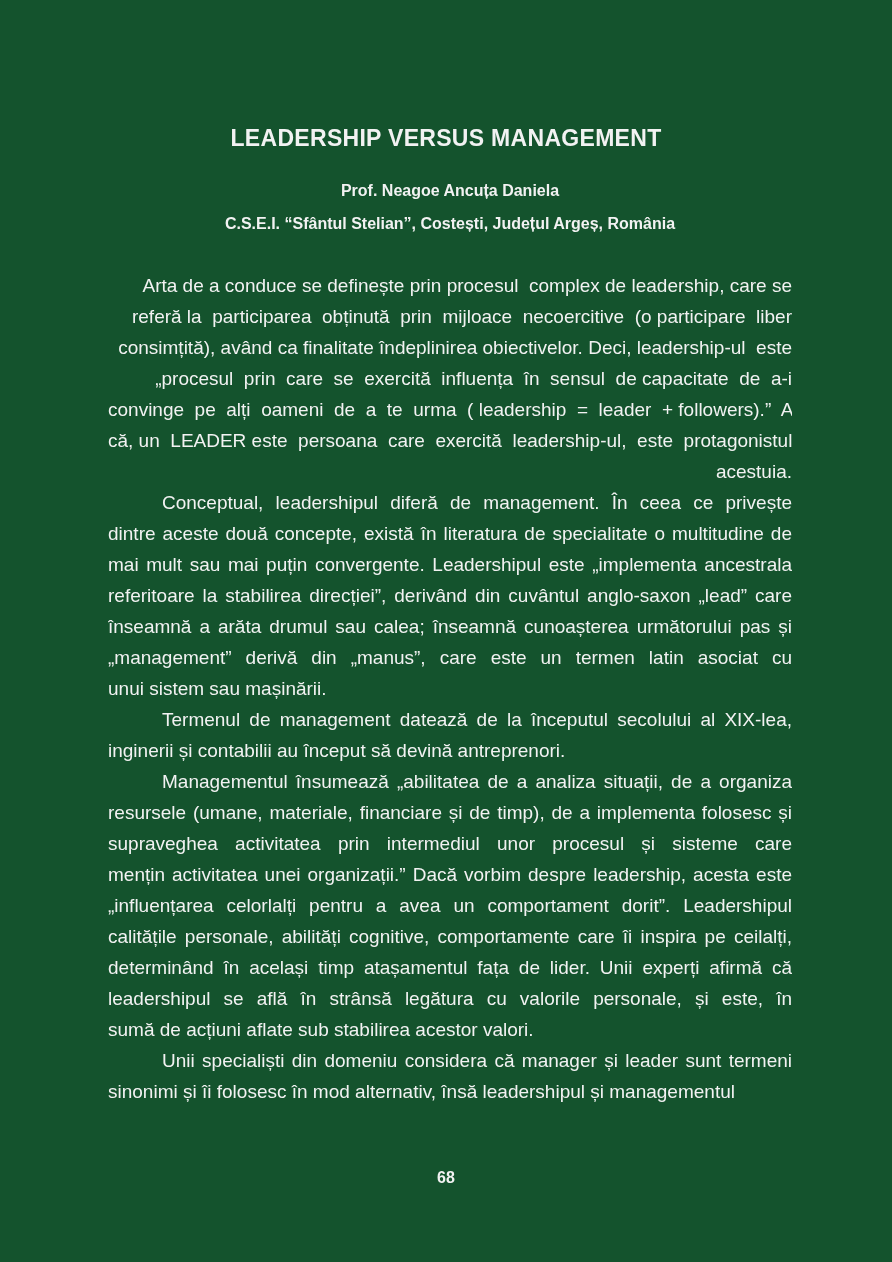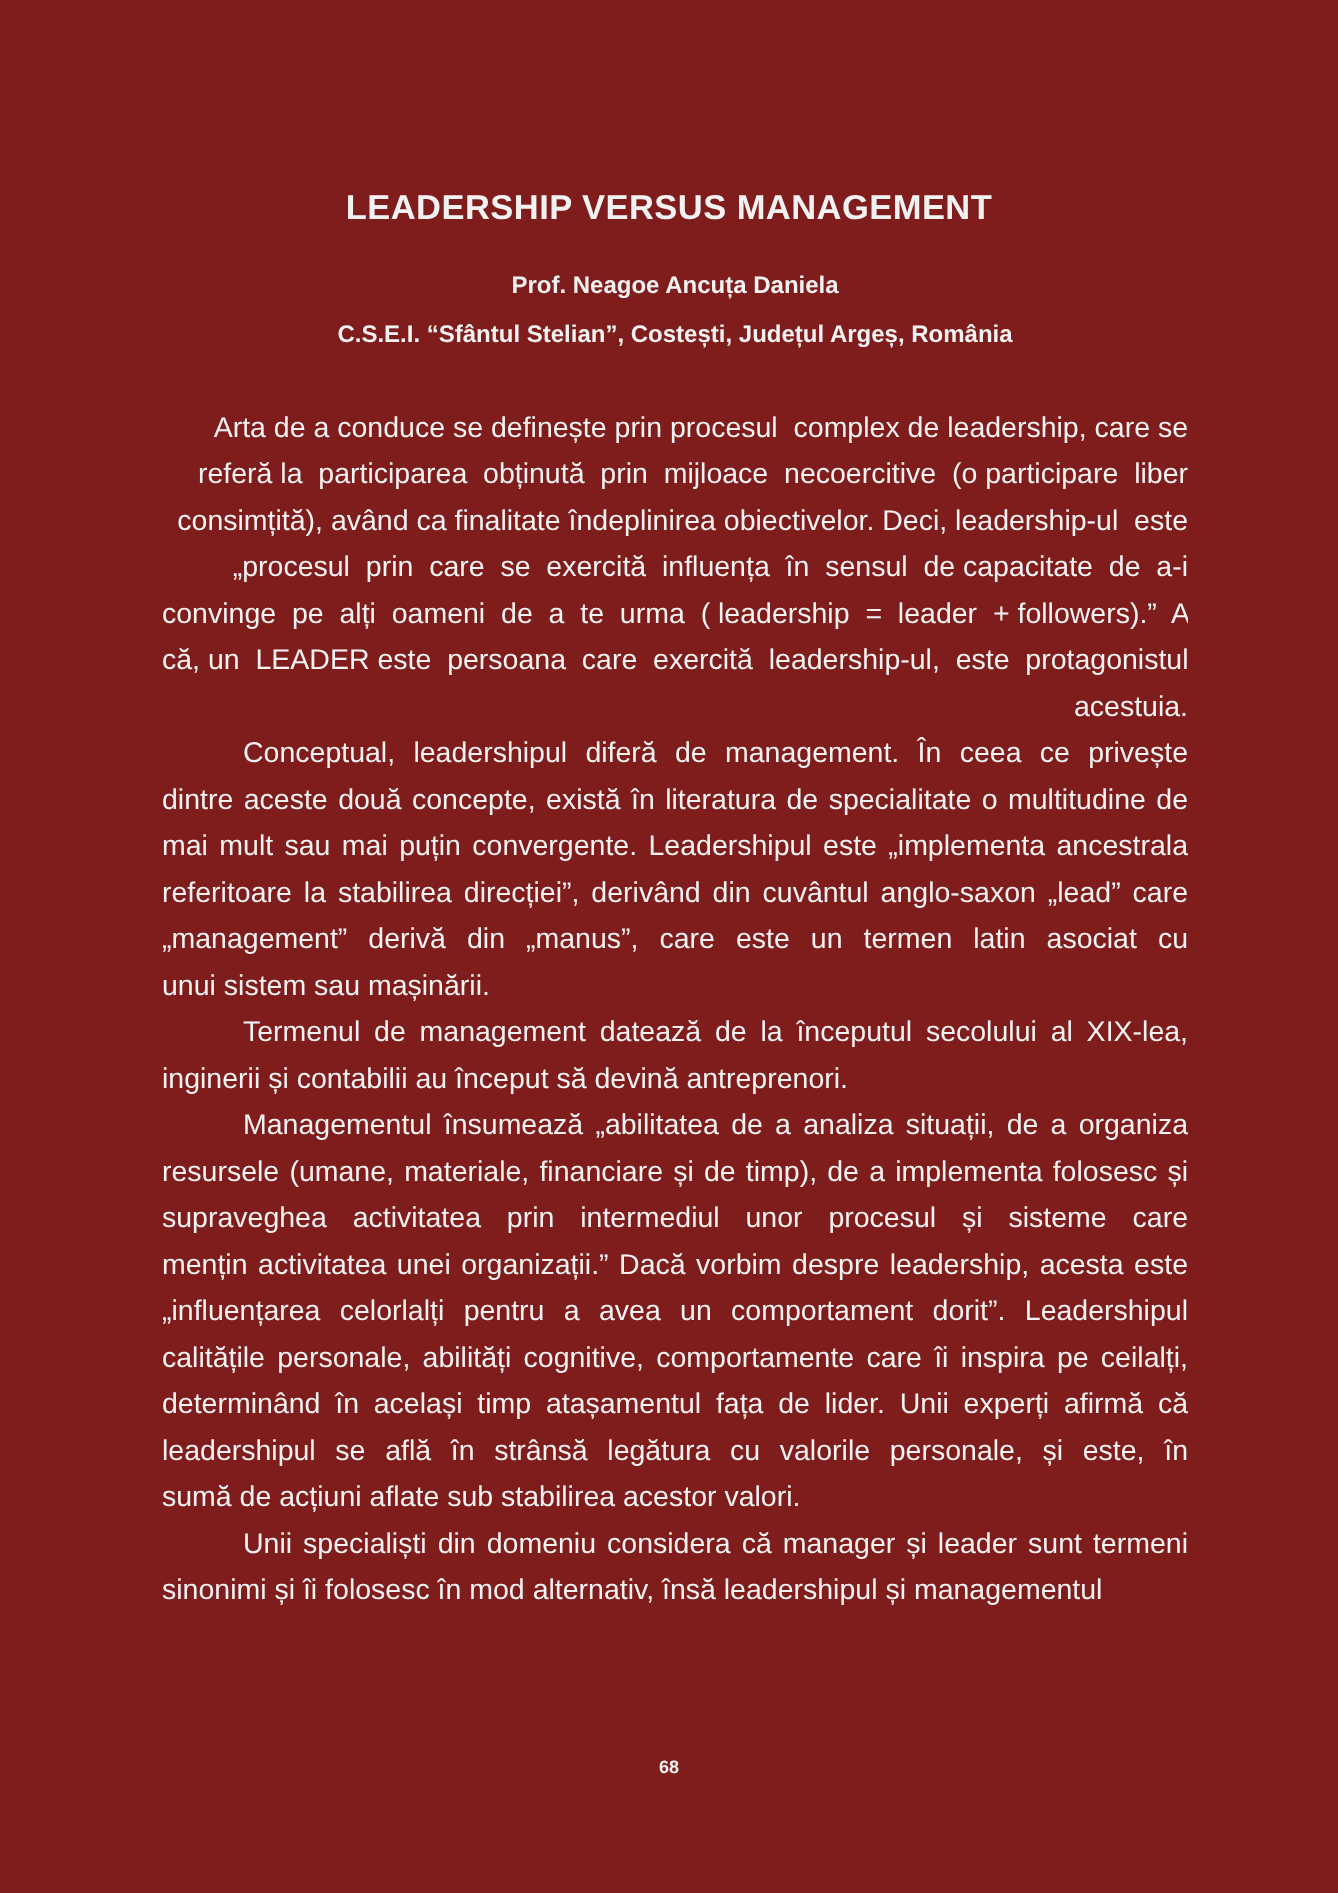--- a/index.html
+++ b/index.html
@@ -5,21 +5,21 @@
   html, body { margin: 0; padding: 0; }
   body {
     width: 892px; height: 1262px;
     background: #212121;
     font-family: "Liberation Sans", "DejaVu Sans", sans-serif;
     overflow: hidden;
   }
   .page {
     position: relative;
     width: 892px; height: 1262px;
-    background: #7f1d1d;
+    background: #14532d;
     color: #f2f2f2;
   }
   .title {
     position: absolute;
     top: 108px; left: 0; right: 0;
     text-align: center;
     font-size: 23px;
     font-weight: bold;
     line-height: 30px;
     letter-spacing: 0.3px;
@@ -44,21 +44,21 @@
     overflow: hidden;
   }
   .l-just { text-align: justify; text-align-last: justify; }
   .l-left { text-align: left; }
   .l-right { text-align: right; white-space: pre; }
   .l-indent { padding-left: 54px; }
   .pageno {
     position: absolute;
     top: 1166px; left: 0; right: 0;
     text-align: center;
-    font-size: 12px;
+    font-size: 16px;
     font-weight: bold;
     line-height: 24px;
   }
 </style>
 </head>
 <body>
 
 <div class="page">
   <h1 class="title">LEADERSHIP VERSUS MANAGEMENT</h1>
   <div class="byline">
@@ -73,20 +73,21 @@
         <div class="line l-right">„procesul  prin  care  se  exercită  influența  în  sensul  de capacitate  de  a-i</div>
         <div class="line l-right">convinge  pe  alți  oameni  de  a  te  urma  ( leadership  =  leader  + followers).”  Așa</div>
         <div class="line l-right">că, un  LEADER este  persoana  care  exercită  leadership-ul,  este  protagonistul</div>
         <div class="line l-right">acestuia.</div>
       </div>
       <div class="para">
         <div class="line l-just l-indent">Conceptual, leadershipul diferă de management. În ceea ce privește diferențele</div>
         <div class="line l-just">dintre aceste două concepte, există în literatura de specialitate o multitudine de opinii</div>
         <div class="line l-just">mai mult sau mai puțin convergente. Leadershipul este „implementa ancestrala</div>
         <div class="line l-just">referitoare la stabilirea direcției”, derivând din cuvântul anglo-saxon „lead” care</div>
+        <div class="line l-just">înseamnă a arăta drumul sau calea; înseamnă cunoașterea următorului pas și</div>
         <div class="line l-just">„management” derivă din „manus”, care este un termen latin asociat cu manipularea</div>
         <div class="line l-left">unui sistem sau mașinării.</div>
       </div>
       <div class="para">
         <div class="line l-just l-indent">Termenul de management datează de la începutul secolului al XIX-lea, când</div>
         <div class="line l-left">inginerii și contabilii au început să devină antreprenori.</div>
       </div>
       <div class="para">
         <div class="line l-just l-indent">Managementul însumează „abilitatea de a analiza situații, de a organiza</div>
         <div class="line l-just">resursele (umane, materiale, financiare și de timp), de a implementa folosesc și de a</div>

